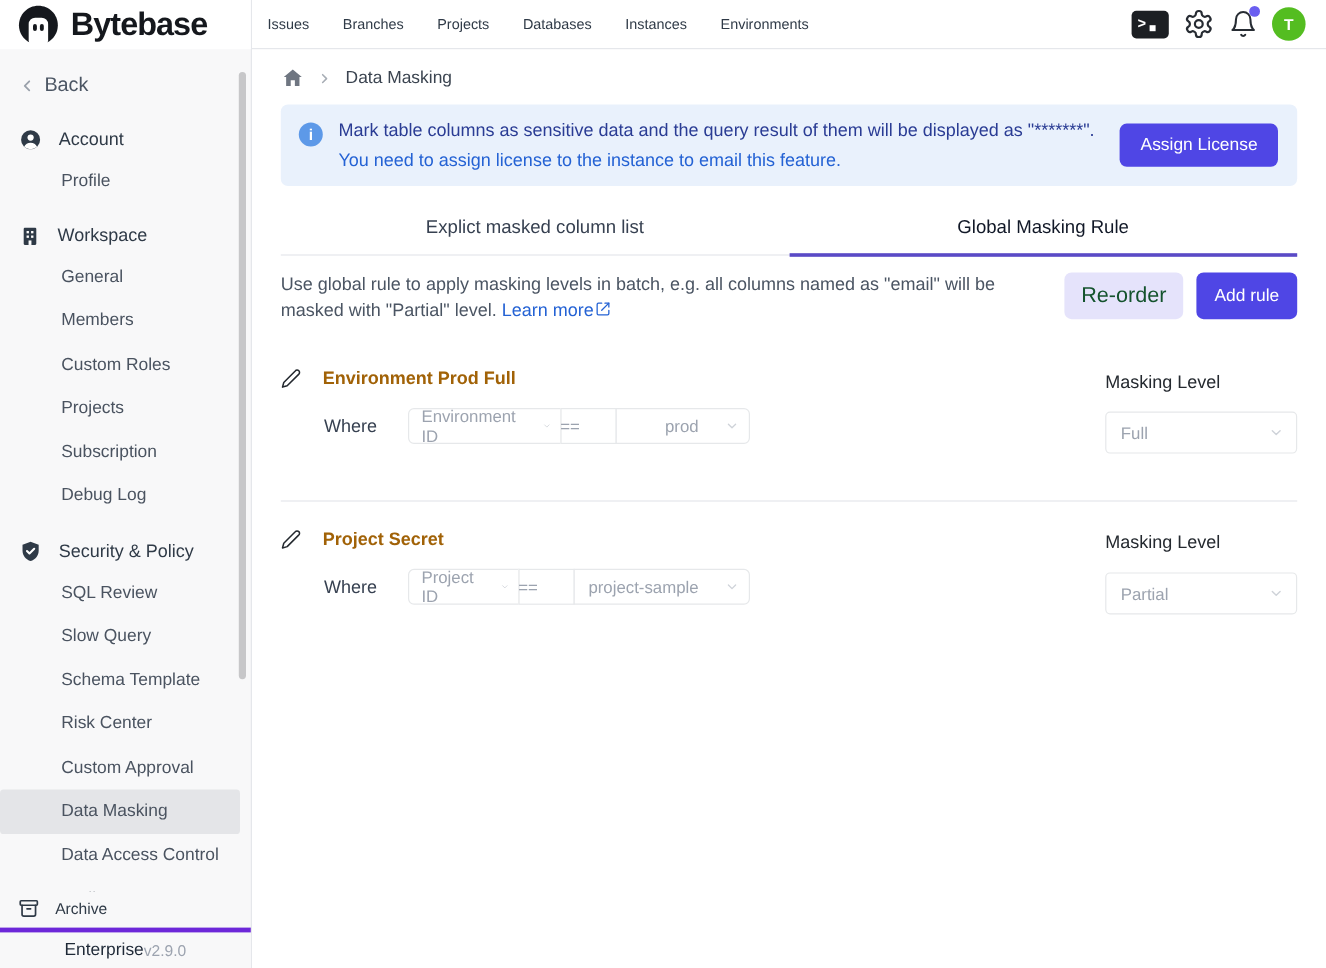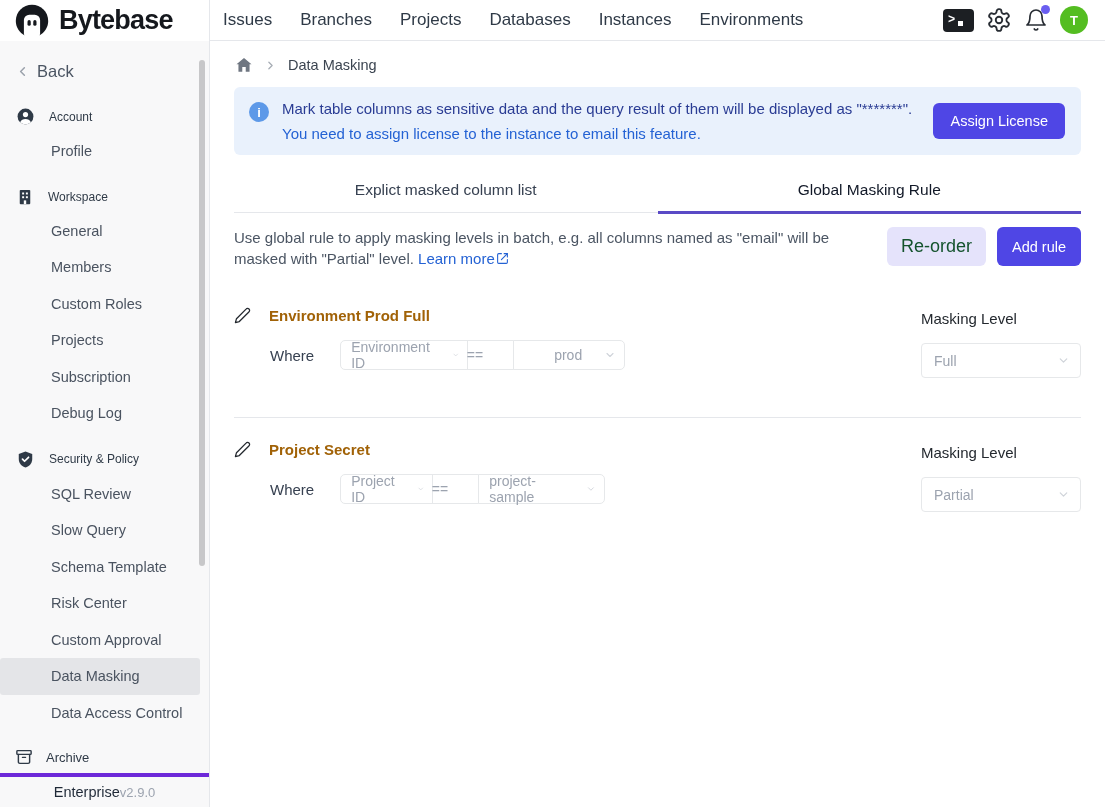--- a/index.html
+++ b/index.html
@@ -10,35 +10,35 @@
 
   
   .left-col { width:210px; flex:0 0 210px; border-right:1px solid #e5e7eb; background:#f8f8f9;
               display:flex; flex-direction:column; position:relative; }
   .logo-row { height:41px; background:#fff; display:flex; align-items:center; gap:9px; padding-left:14px; flex:0 0 41px; }
   .logo-word { font-size:27px; font-weight:700; color:#15181d; letter-spacing:-0.8px; }
 
   .back-row { display:flex; align-items:center; gap:7px; padding:21px 16px 6px 15px; color:#4b5563; font-size:16.5px; cursor:pointer; }
 
   .side-nav { flex:1 1 auto; overflow:hidden; padding-top:2px; }
-  .nav-section-header { display:flex; align-items:center; gap:14px; padding:7px 16px; margin-top:11px; font-size:12px; font-weight:500; color:#2f3a47; }
+  .nav-section-header { display:flex; align-items:center; gap:14px; padding:7px 16px; margin-top:11px; font-size:15px; font-weight:500; color:#2f3a47; }
   .nav-item { height:36.5px; line-height:36.5px; padding-left:51px; font-size:14.5px; color:#4a5360; cursor:pointer; margin-right:9px; border-radius:3px; }
   .nav-item.active { background:#e4e5e8; }
 
   .fake-scrollbar { position:absolute; top:60px; right:4px; width:6px; height:506px; background:#c7c7c9; border-radius:3px; }
 
   .archive-row { flex:0 0 30px; display:flex; align-items:center; gap:13px; padding:0 16px 2px 15px; font-size:13px; color:#2f3a47; cursor:pointer; }
   .side-footer { flex:0 0 34px; border-top:4px solid #6d28d9; display:flex; align-items:center; justify-content:center; padding:0 15px; background:#f8f8f9; }
   .plan { font-size:14.5px; font-weight:500; color:#1f2937; }
   .version { font-size:13px; color:#9ca3af; }
 
   
   .right-col { flex:1; display:flex; flex-direction:column; background:#fff; min-width:0; }
   .top-nav { height:41px; flex:0 0 41px; border-bottom:1px solid #e5e7eb; display:flex; align-items:center; padding:0 17px 0 13px; }
-  .nav-links { display:flex; gap:28px; font-size:17px; color:#2f3a47; }
+  .nav-links { display:flex; gap:28px; font-size:12px; color:#2f3a47; }
   .nav-link { cursor:pointer; }
   .nav-right { margin-left:auto; display:flex; align-items:center; gap:12px; }
   .term-icon { width:31px; height:23px; background:#1c1f23; border-radius:4px; display:flex; align-items:center; padding:0 5px; cursor:pointer; }
   .term-gt { color:#fff; font-weight:700; font-size:12px; font-family:"Liberation Mono", monospace; }
   .term-cursor { width:5px; height:5px; background:#fff; margin-left:3px; margin-top:7px; }
   .icon-btn { cursor:pointer; display:flex; align-items:center; }
   .bell-wrap { position:relative; }
   .bell-dot { position:absolute; top:-3px; right:-2px; width:9px; height:9px; border-radius:50%; background:#6a5ef0; }
   .avatar { width:28px; height:28px; border-radius:50%; background:#54bd21; color:#fff; font-size:13px; font-weight:700;
             display:flex; align-items:center; justify-content:center; cursor:pointer; }
@@ -76,21 +76,21 @@
   .rule-title-row { display:flex; align-items:center; gap:18px; }
   .rule-title { font-size:15px; font-weight:700; color:#a16207; }
   .where-row { display:flex; align-items:center; margin-top:16px; padding-left:36px; gap:26px; }
   .where-label { font-size:15px; color:#374151; }
   .cond-group { display:flex; }
   .cond { border:1px solid #e6e8ea; background:#fff; color:#9ca3af; font-size:14px; height:30px;
           display:flex; align-items:center; justify-content:flex-end; padding:0 8px 0 10px; gap:22px; cursor:default; }
   .cond + .cond { margin-left:-1px; }
   .cond:first-child { border-radius:5px 0 0 5px; }
   .cond:last-child { border-radius:0 5px 5px 0; }
-  .w-128 { width:128px; } .w-47 { width:47px; } .w-112 { width:112px; } .w-93 { width:93px; } .w-127 { width:127px; }
+  .w-128 { width:128px; } .w-47 { width:47px; } .w-112 { width:112px; } .w-93 { width:93px; } .w-127 { width:147px; }
 
   .rule-right { width:160px; flex:0 0 160px; }
   .ml-label { font-size:15px; font-weight:500; color:#24292f; padding-top:3px; }
   .ml-select { margin-top:16px; height:35px; border:1px solid #e6e8ea; border-radius:4px; background:#fff; color:#9ca3af;
                font-size:14px; display:flex; align-items:center; justify-content:space-between; padding:0 10px 0 12px; cursor:default; }
 </style>
 </head>
 <body>
 
 <div class="app">

